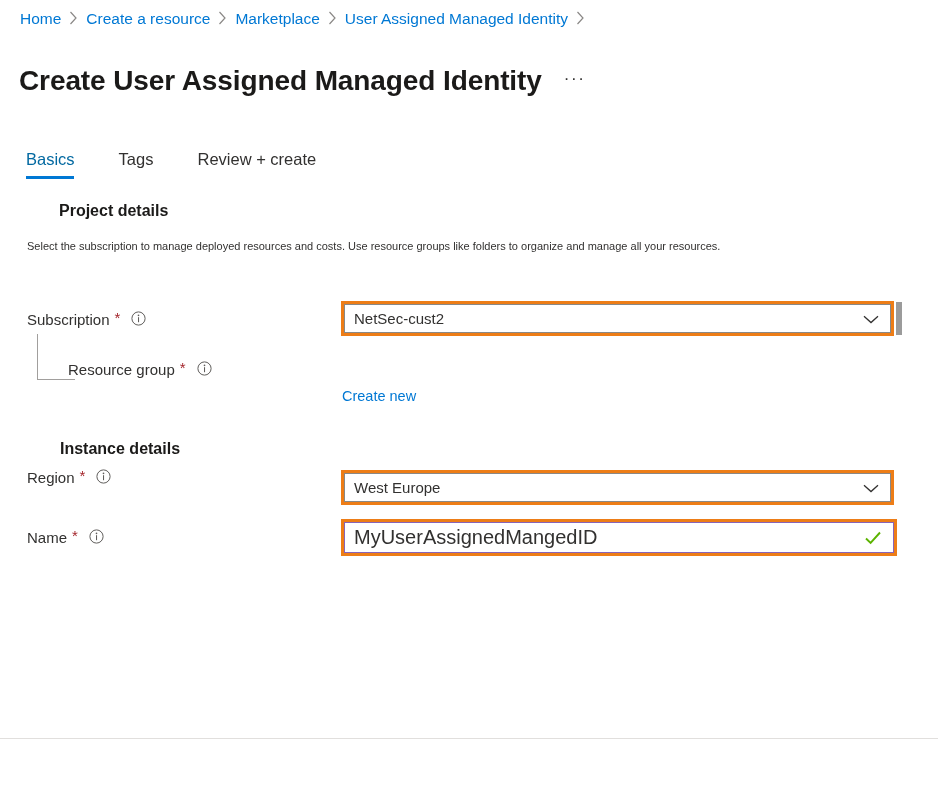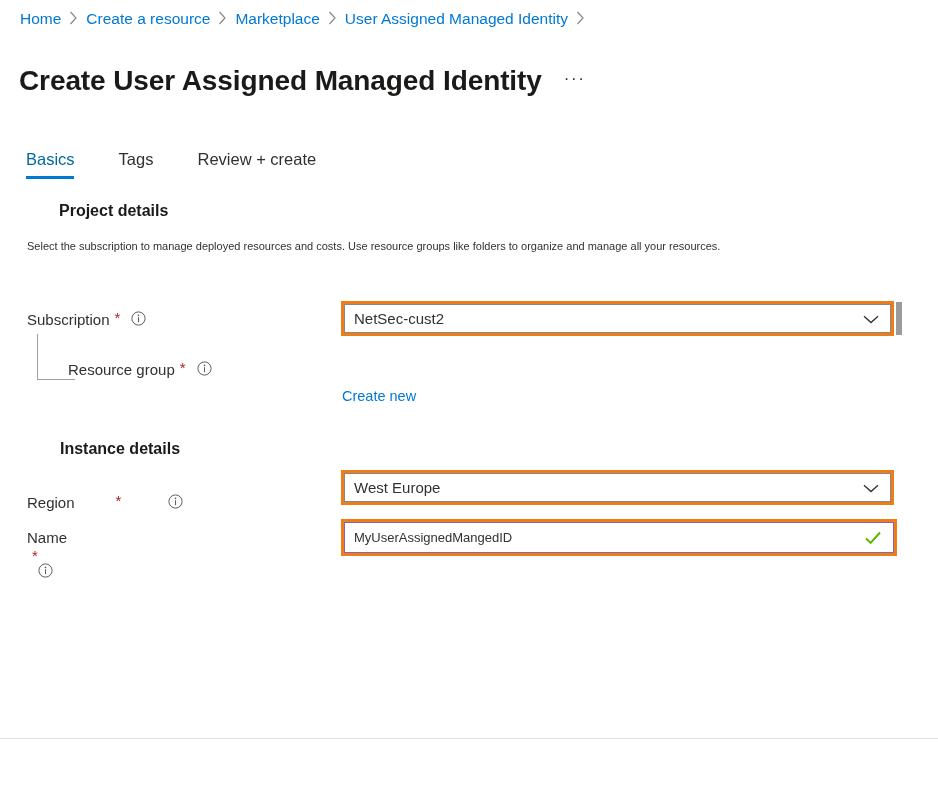--- a/index.html
+++ b/index.html
@@ -135,22 +135,22 @@
     width: 15px; height: 15px;
     display: inline-block;
     position: relative;
     top: 1px;
     cursor: pointer;
   }
   .info-icon svg { display: block; }
 
   #label-subscription { left: 27px; top: 310px; }
   #label-resourcegroup { left: 68px; top: 360px; }
-  #label-region { left: 27px; top: 493px; gap: 36px; }
-  #label-name { left: 27px; top: 528px; flex-direction: column; }
+  #label-region { left: 27px; top: 468px; }
+  #label-name { left: 27px; top: 528px; }
 
   
   .tree-connector {
     position: absolute;
     left: 37px; top: 334px;
     width: 38px; height: 46px;
     pointer-events: none;
   }
   .tree-connector .v {
     position: absolute;
@@ -211,21 +211,21 @@
     border: 1px solid #8764b8;
     display: flex;
     align-items: center;
   }
   .textbox input {
     flex: 1;
     border: none;
     outline: none;
     background: transparent;
     font-family: "Liberation Sans", sans-serif;
-    font-size: 13px;
+    font-size: 20px;
     color: #323130;
     padding-left: 9px;
     height: 100%;
   }
   .valid-check {
     width: 22px; height: 22px;
     margin-right: 9px;
     flex: 0 0 auto;
   }
   .valid-check svg { display: block; }

